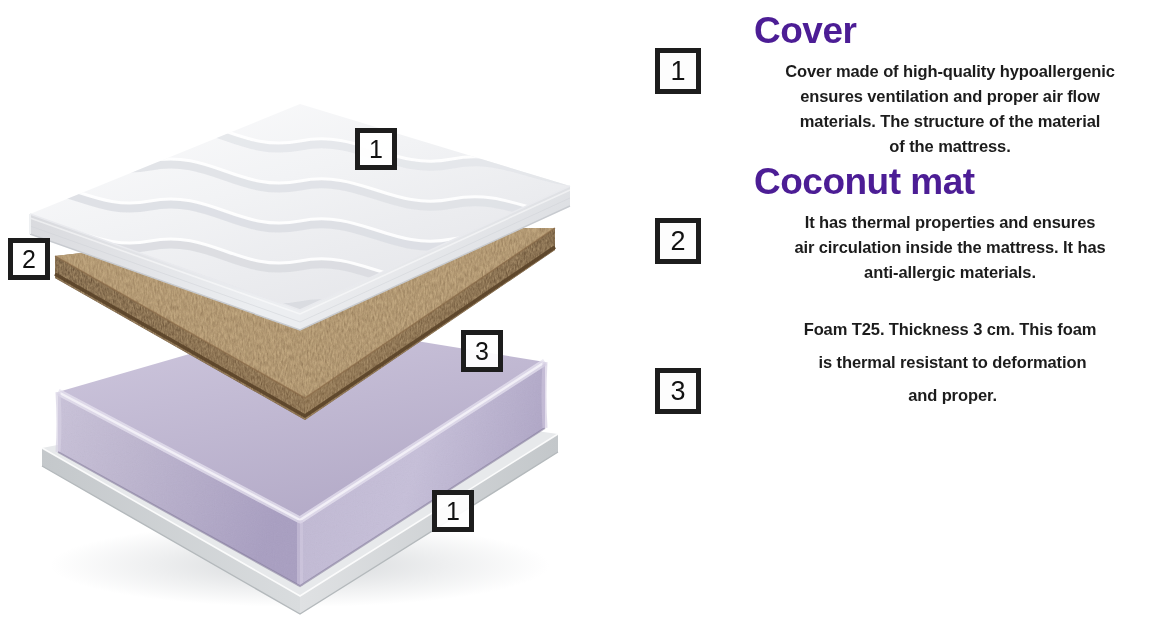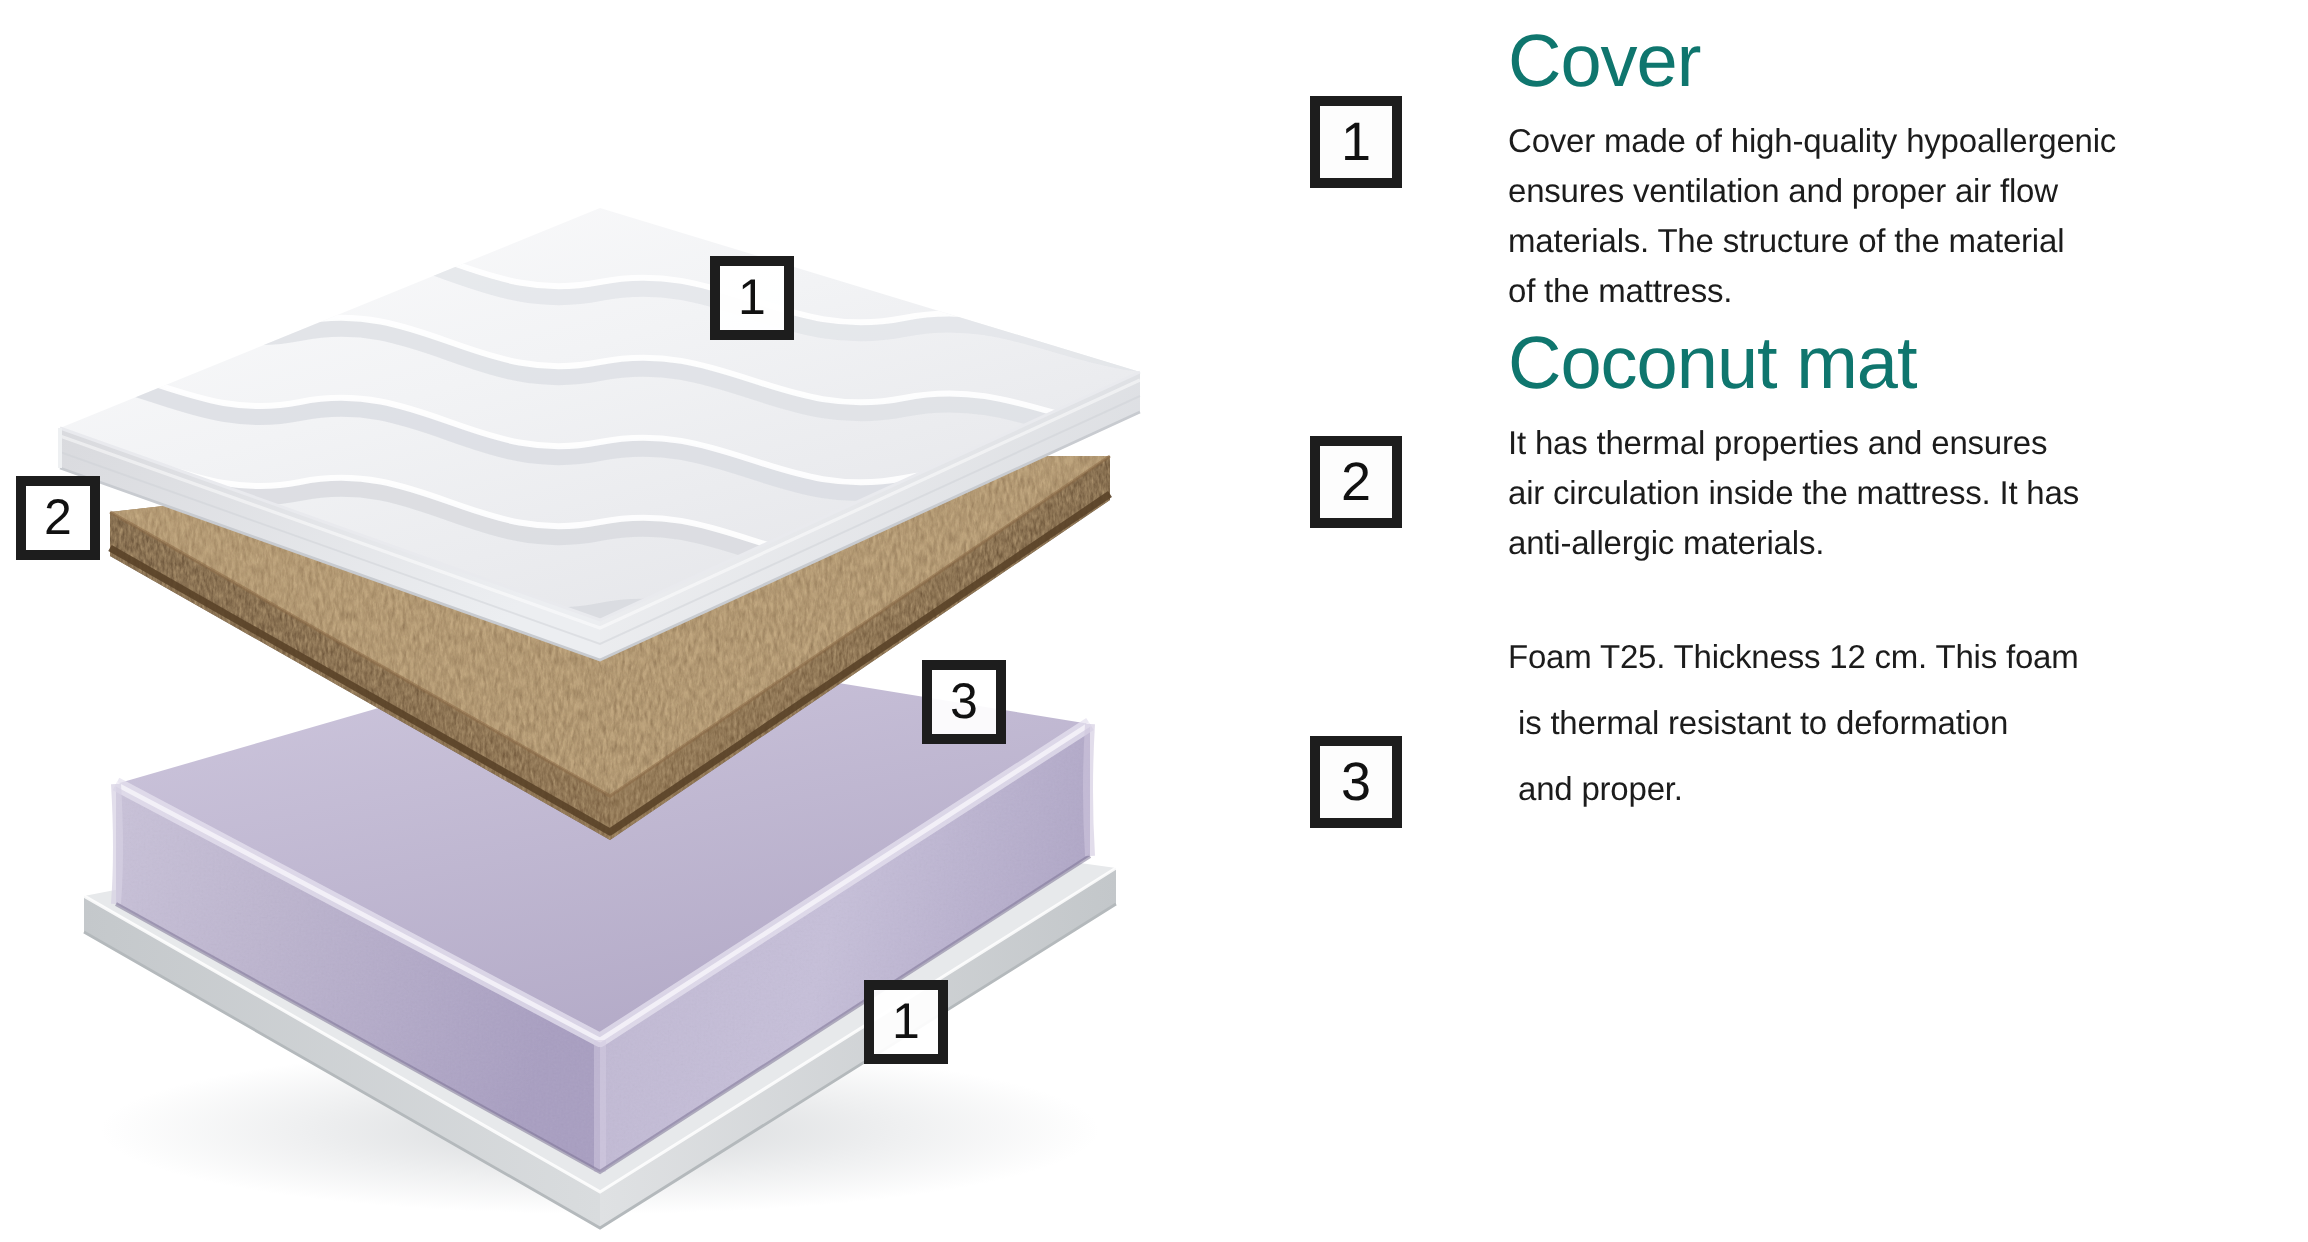--- a/index.html
+++ b/index.html
@@ -83,34 +83,35 @@
   }
   #legend-item-2 .legend-badge { margin-top: 55px; }
   #legend-item-3 .legend-badge { margin-top: 55px; }
 
   .legend-text {
     margin-left: 53px;
     width: 392px;
   }
   .legend-title {
     font-size: 37px;
-    font-weight: normal;
+    font-weight: bold;
     line-height: 1.05;
-    color: #0f766e;
+    color: #4c1d95;
     margin: 0 0 8px 0;
     letter-spacing: -0.5px;
     white-space: nowrap;
   }
   .legend-desc {
     font-size: 16.5px;
-    font-weight: normal;
+    font-weight: bold;
     line-height: 25px;
     color: #1c1c1c;
     margin: 0;
     letter-spacing: -0.1px;
+    text-align: center;
   }
   .legend-desc span { display: block; }
   
   #legend-item-3 .legend-desc { line-height: 33px; }
   #legend-item-3 .legend-desc span.indent { padding-left: 5px; }
 </style>
 </head>
 <body>
 
 <div class="illustration">
@@ -357,19 +358,19 @@
         <span>air circulation inside the mattress. It has</span>
         <span>anti-allergic materials.</span>
       </p>
     </div>
   </div>
 
   <div class="legend-item" id="legend-item-3">
     <div class="badge legend-badge">3</div>
     <div class="legend-text">
       <p class="legend-desc">
-        <span>Foam T25. Thickness 12 cm. This foam</span>
+        <span>Foam T25. Thickness 3 cm. This foam</span>
         <span class="indent">is thermal resistant to deformation</span>
         <span class="indent">and proper.</span>
       </p>
     </div>
   </div>
 </div>
 
 </body></html>

